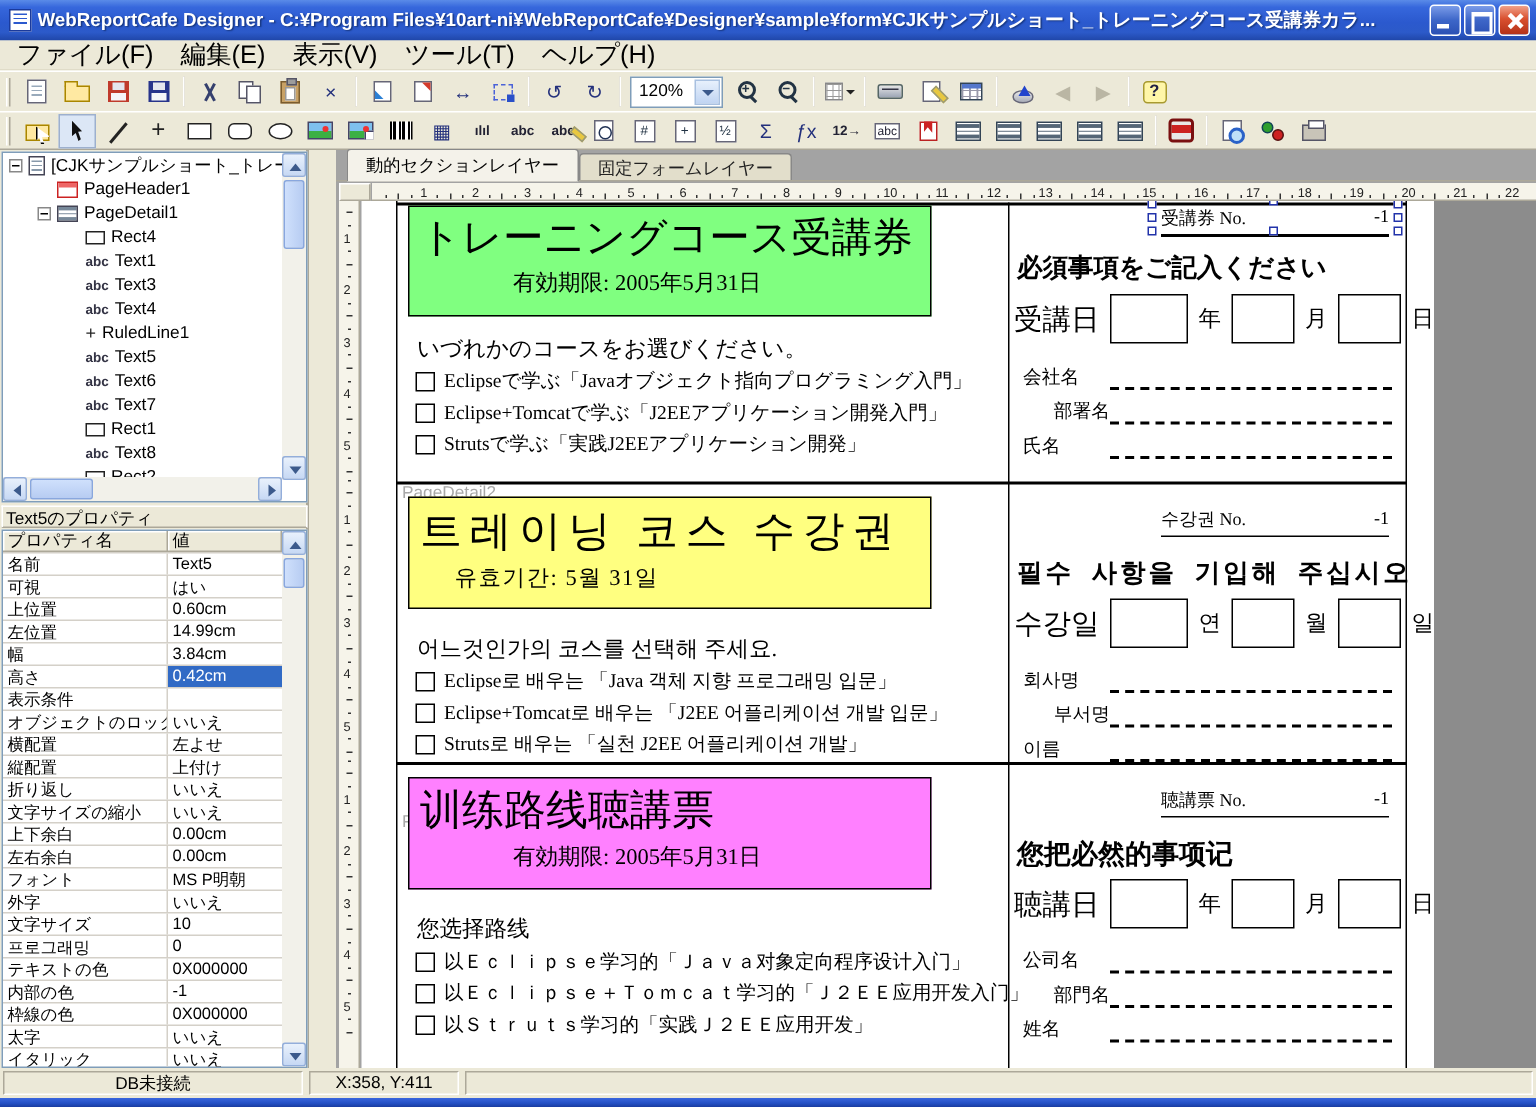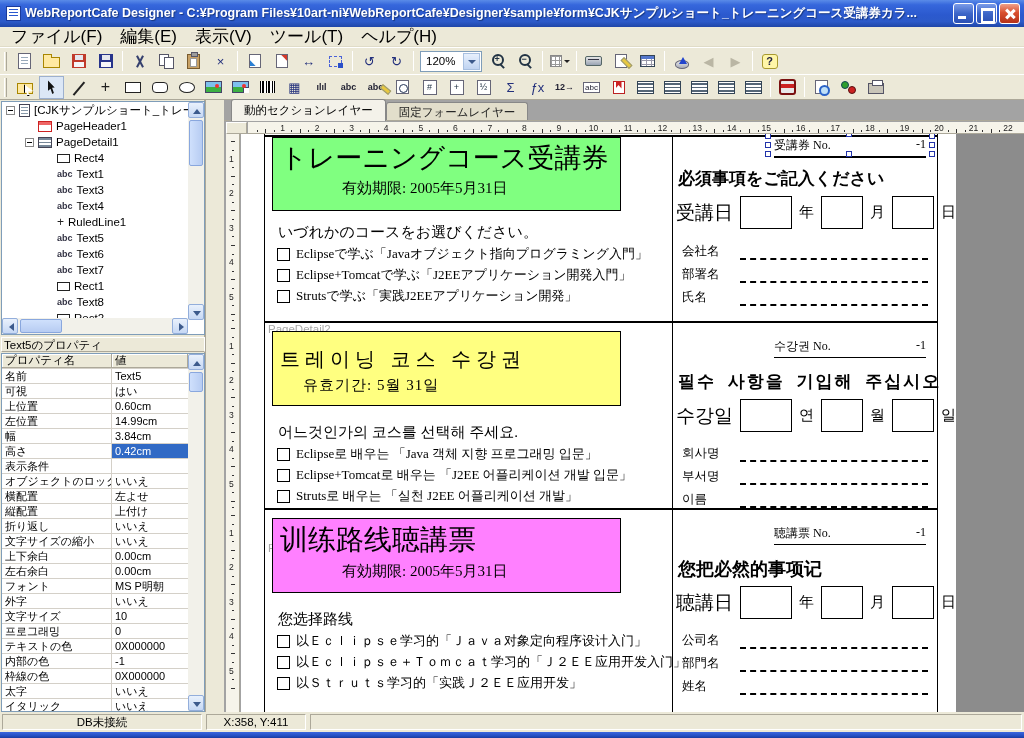--- a/index.html
+++ b/index.html
@@ -187,21 +187,21 @@
   .pline-v{position:absolute;top:0;bottom:0;width:1px;background:#000;}
   .pline-h{position:absolute;height:2px;background:#000;left:23px;width:674px;}
   .seclabel{position:absolute;left:27px;color:#A8A8A8;font-size:11.5px;}
   
   .sec{position:absolute;left:23px;width:673px;height:185px;font-family:"Liberation Serif","DejaVu Serif",serif;}
   .s0{top:2px;} .s1{top:189px;} .s2{top:376px;}
   .banner{position:absolute;left:8px;top:8px;width:349px;height:75px;border:1px solid #000;}
   .s0 .banner{top:1px;height:74px;}
   .bt{padding:2px 0 0 7px;font-family:"Liberation Sans","DejaVu Sans",sans-serif;white-space:nowrap;}
   .s0 .bt{font-size:27px;}
-  .s1 .bt{font-size:20px;letter-spacing:5px;padding-top:14px;}
+  .s1 .bt{font-size:28px;letter-spacing:5px;padding-top:3px;font-family:Liberation Serif, serif;}
   .s2 .bt{font-size:28px;font-family:"Liberation Serif","DejaVu Serif",serif;}
   .bs{padding-left:69px;font-size:15px;margin-top:3px;}
   .s1 .bs{padding-left:30px;letter-spacing:1px;}
   .prompt{position:absolute;left:14px;top:100px;font-size:15px;white-space:nowrap;}
   .s0 .prompt{top:87px;}
   .opt{position:absolute;left:13px;display:flex;align-items:center;gap:6px;font-size:13px;white-space:nowrap;}
   .o0{top:122px;} .o1{top:143px;} .o2{top:164px;}
   .s0 .o0{top:109px;} .s0 .o1{top:130px;} .s0 .o2{top:151px;}
   .cbx{width:13px;height:13px;border:1px solid #000;background:#fff;flex:none;}
   .norow{position:absolute;left:510px;top:15px;width:152px;display:flex;justify-content:space-between;
@@ -214,21 +214,21 @@
   .s2 .heading{font-family:"Liberation Serif","DejaVu Serif",serif;font-size:18px;}
   .daterow{position:absolute;left:412px;top:76px;display:flex;align-items:center;gap:7px;white-space:nowrap;}
   .s0 .daterow{top:60px;}
   .dlabel{font-size:19px;}
   .dbox{width:52px;height:33px;border:1px solid #000;background:#fff;flex:none;}
   .dbox.small{width:42px;}
   .unit{font-size:15px;}
   .frow{position:absolute;left:418px;display:flex;align-items:flex-end;font-size:12.5px;white-space:nowrap;}
   .frow .flabel{width:58px;}
   .frow .fline{width:188px;border-bottom:2px dashed #000;height:13px;}
-  .f0{top:122px;} .f1{top:145px;} .f2{top:168px;}
+  .f0{top:122px;} .f1{top:145px;text-align:right;} .f2{top:168px;}
   .s0 .f0{top:107px;} .s0 .f1{top:130px;} .s0 .f2{top:153px;}
   .hd{position:absolute;width:6px;height:6px;border:1px solid #2233AA;background:#fff;}
   
   .statusbar{position:absolute;left:0;top:712px;width:1024px;height:20px;background:#ECE9D8;display:flex;gap:4px;padding:2px 2px 0 2px;}
   .spanel{border:1px solid;border-color:#ACA899 #fff #fff #ACA899;height:16px;font-size:11.5px;
      display:flex;align-items:center;justify-content:center;}
   .sp1{width:200px;} .sp2{width:100px;} .sp3{flex:1;}
   .bottom-edge{position:absolute;left:0;top:732px;width:1024px;height:6px;
      background:linear-gradient(180deg,#3A66DE,#2450C4 60%,#1A3CA0);}
 </style>

